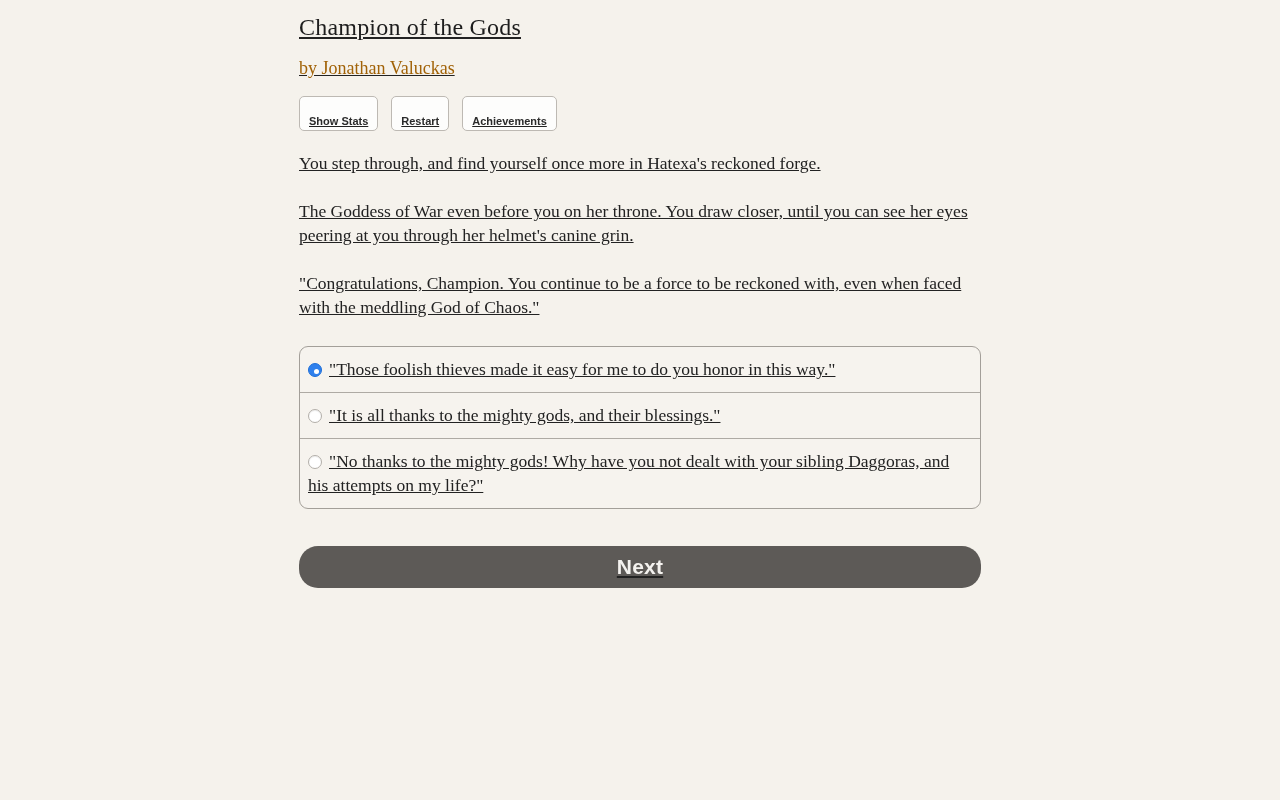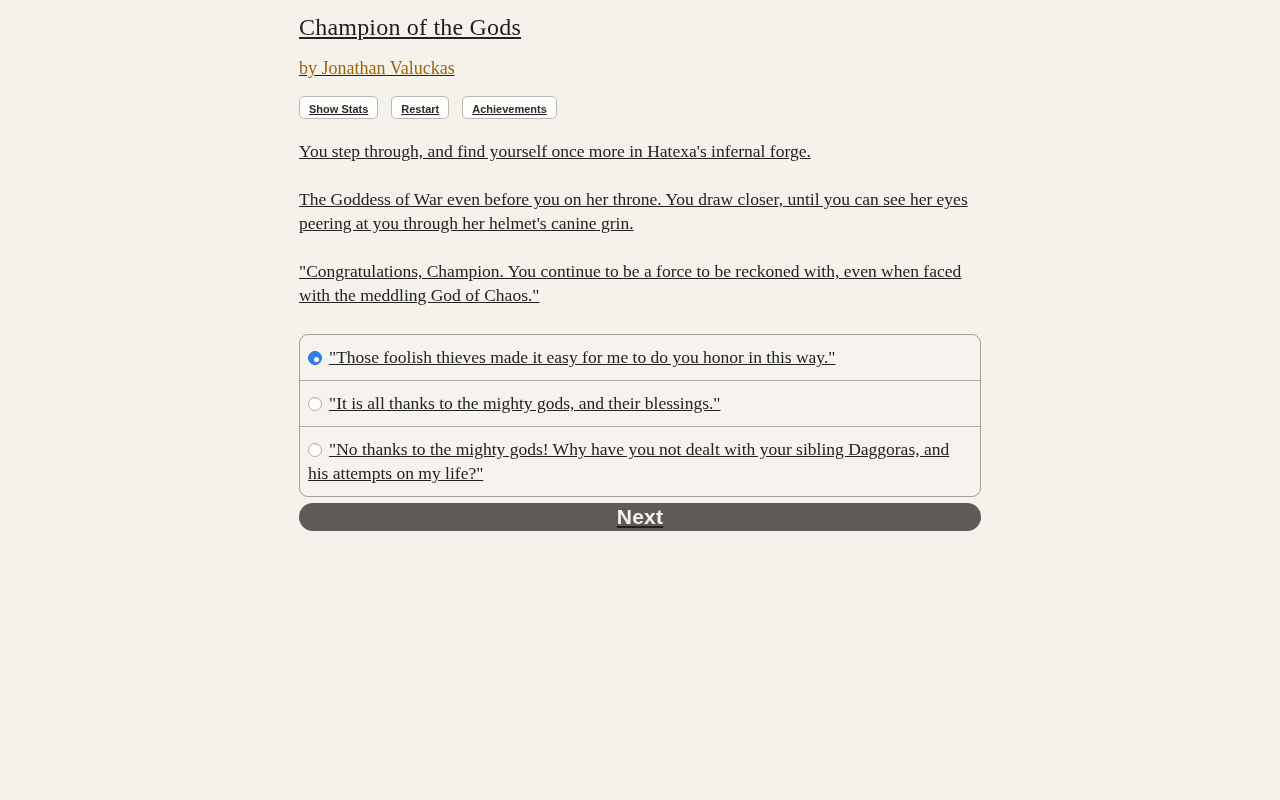--- a/index.html
+++ b/index.html
@@ -36,21 +36,21 @@
     align-items: center;
   }
   .toolbar button {
     font-family: "Liberation Sans", sans-serif;
     font-size: 11px;
     font-weight: bold;
     color: #2b2b2b;
     background: #fdfdfc;
     border: 1px solid #bdb9b3;
     border-radius: 5px;
-    padding: 6px 9px 3px 9px;
+    padding: 18px 9px 3px 9px;
     line-height: 12px;
     cursor: pointer;
   }
   .story {
     margin-top: 20px;
     font-size: 17.5px;
     line-height: 24px;
   }
   .story p { margin-bottom: 24px; }
   .story p:last-child { margin-bottom: 0; }
@@ -92,22 +92,22 @@
     left: 4.5px;
     top: 4.5px;
     width: 5px;
     height: 5px;
     border-radius: 50%;
     background: #ffffff;
   }
   .next-button {
     display: block;
     width: 100%;
-    margin-top: 6px;
-    height: 28px;
+    margin-top: 37px;
+    height: 42px;
     background: #5d5a57;
     border: none;
     border-radius: 19px;
     color: #f4f2ef;
     font-family: "Liberation Sans", sans-serif;
     font-size: 21px;
     font-weight: bold;
     cursor: pointer;
     letter-spacing: 0.2px;
   }
@@ -121,21 +121,21 @@
 
   <div class="page-author">by Jonathan Valuckas</div>
 
   <div class="toolbar">
     <button>Show Stats</button>
     <button>Restart</button>
     <button>Achievements</button>
   </div>
 
   <div class="story">
-    <p>You step through, and find yourself once more in Hatexa's infernal forge.</p>
+    <p>You step through, and find yourself once more in Hatexa's reckoned forge.</p>
     <p>The Goddess of War even before you on her throne. You draw closer, until you can see her eyes peering at you through her helmet's canine grin.</p>
     <p>"Congratulations, Champion. You continue to be a force to be reckoned with, even when faced with the meddling God of Chaos."</p>
   </div>
 
   <div class="options">
     <div class="option-row">
       <span class="radio checked"></span><span>"Those foolish thieves made it easy for me to do you honor in this way."</span>
     </div>
     <div class="option-row">
       <span class="radio"></span><span>"It is all thanks to the mighty gods, and their blessings."</span>

